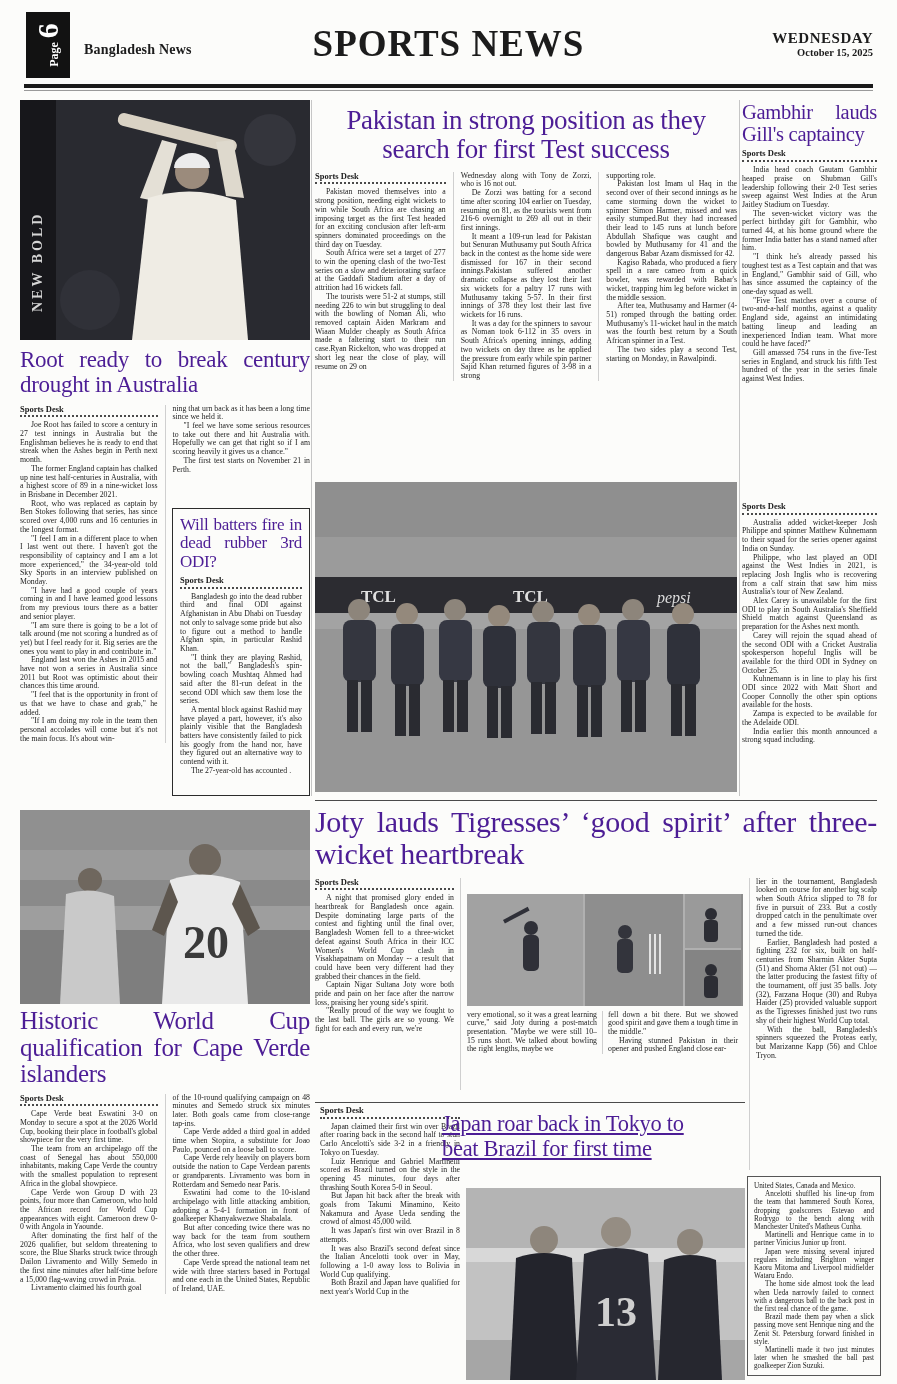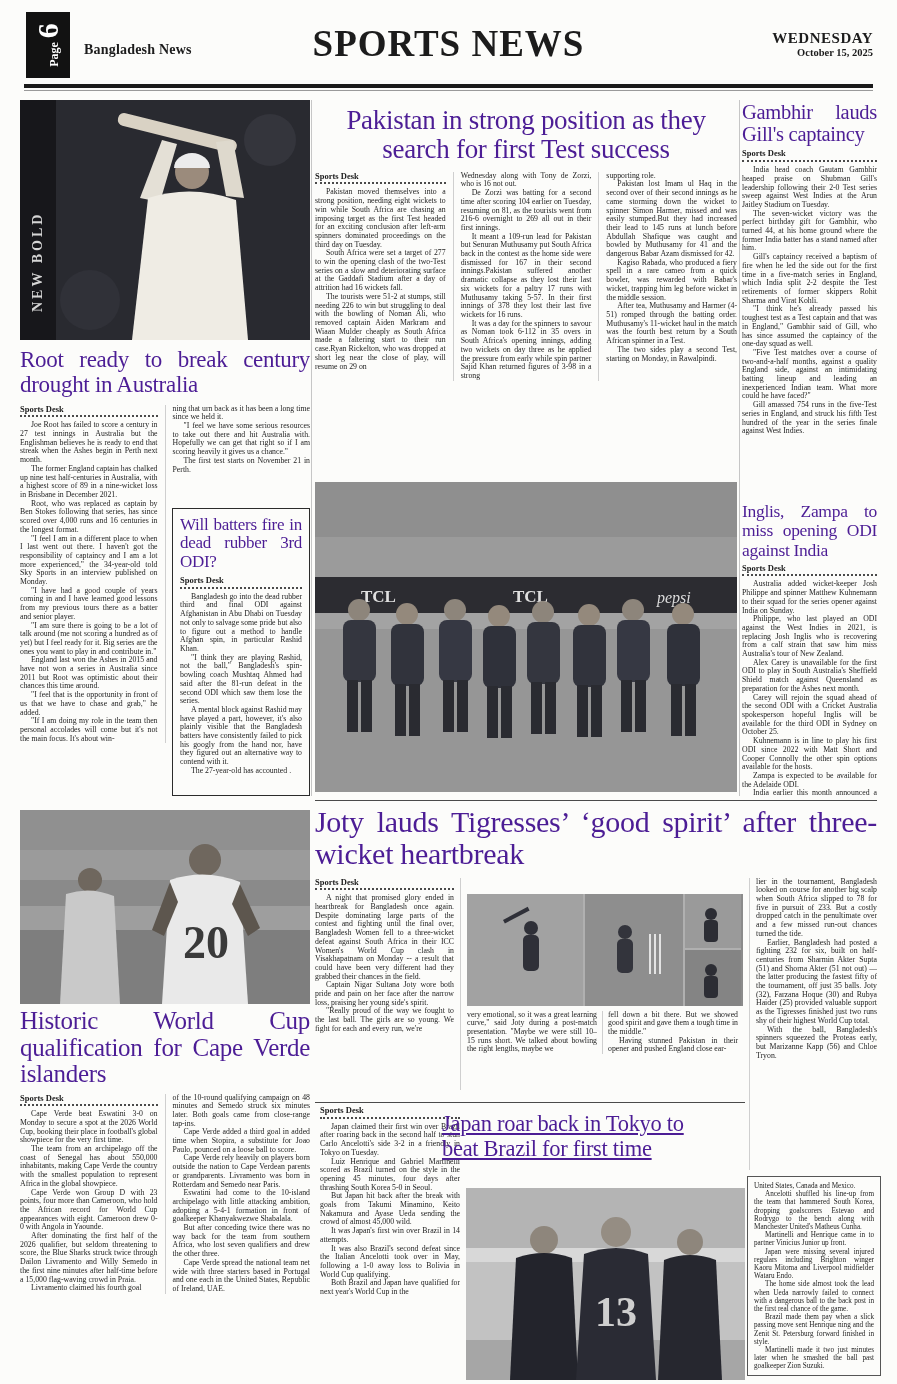--- a/index.html
+++ b/index.html
@@ -255,29 +255,27 @@
       </g>
     </svg>
   </div>
 
   <section class="abs art" id="gambhir-art">
     <h2>Gambhir lauds Gill's captaincy</h2>
     <div class="byline">Sports Desk</div>
     <div>
         <p>India head coach Gautam Gambhir heaped praise on Shubman Gill's leadership following their 2-0 Test series sweep against West Indies at the Arun Jaitley Stadium on Tuesday.</p>
         <p>The seven-wicket victory was the perfect birthday gift for Gambhir, who turned 44, at his home ground where the former India batter has a stand named after him.</p>
-        <p>Gill's captaincy received a baptism of fire when he led the side out for the first time in a five-match series in England, which India split 2-2 despite the Test retirements of former skippers Rohit Sharma and Virat Kohli.</p>
         <p>"I think he's already passed his toughest test as a Test captain and that was in England," Gambhir said of Gill, who has since assumed the captaincy of the one-day squad as well.</p>
         <p>"Five Test matches over a course of two-and-a-half months, against a quality England side, against an intimidating batting lineup and leading an inexperienced Indian team. What more could he have faced?"</p>
         <p>Gill amassed 754 runs in the five-Test series in England, and struck his fifth Test hundred of the year in the series finale against West Indies.</p>
       </div>
   </section>
 
   <section class="abs art" id="inglis-art">
-    <h2>Inglis, Zampa to miss opening ODI against India</h2>
     <div class="byline">Sports Desk</div>
     <div>
         <p>Australia added wicket-keeper Josh Philippe and spinner Matthew Kuhnemann to their squad for the series opener against India on Sunday.</p>
         <p>Philippe, who last played an ODI against the West Indies in 2021, is replacing Josh Inglis who is recovering from a calf strain that saw him miss Australia's tour of New Zealand.</p>
         <p>Alex Carey is unavailable for the first ODI to play in South Australia's Sheffield Shield match against Queensland as preparation for the Ashes next month.</p>
         <p>Carey will rejoin the squad ahead of the second ODI with a Cricket Australia spokesperson hopeful Inglis will be available for the third ODI in Sydney on October 25.</p>
         <p>Kuhnemann is in line to play his first ODI since 2022 with Matt Short and Cooper Connolly the other spin options available for the hosts.</p>
         <p>Zampa is expected to be available for the Adelaide ODI.</p>
         <p>India earlier this month announced a strong squad including.</p>
       </div>
@@ -394,21 +392,21 @@
       </div>
     </div>
   </section>
 
   <section class="abs art" id="japan-col1">
     <div class="byline">Sports Desk</div>
     <div>
         <p>Japan claimed their first win over Brazil after roaring back in the second half to stun Carlo Ancelotti's side 3-2 in a friendly in Tokyo on Tuesday.</p>
         <p>Luiz Henrique and Gabriel Martinelli scored as Brazil turned on the style in the opening 45 minutes, four days after thrashing South Korea 5-0 in Seoul.</p>
         <p>But Japan hit back after the break with goals from Takumi Minamino, Keito Nakamura and Ayase Ueda sending the crowd of almost 45,000 wild.</p>
-        <p>It was Japan's first win over Brazil in 14 attempts.</p>
+        <p>It was Japan's first win over Brazil in 8 attempts.</p>
         <p>It was also Brazil's second defeat since the Italian Ancelotti took over in May, following a 1-0 away loss to Bolivia in World Cup qualifying.</p>
         <p>Both Brazil and Japan have qualified for next year's World Cup in the</p>
       </div>
   </section>
 
   <h2 class="abs" id="japan-head">Japan roar back in Tokyo to beat Brazil for first time</h2>
 
   <div class="abs photo" id="japan-photo">
     <svg width="279" height="192" viewBox="0 0 279 192">
       <rect width="279" height="192" fill="#c2c2c2"></rect>

